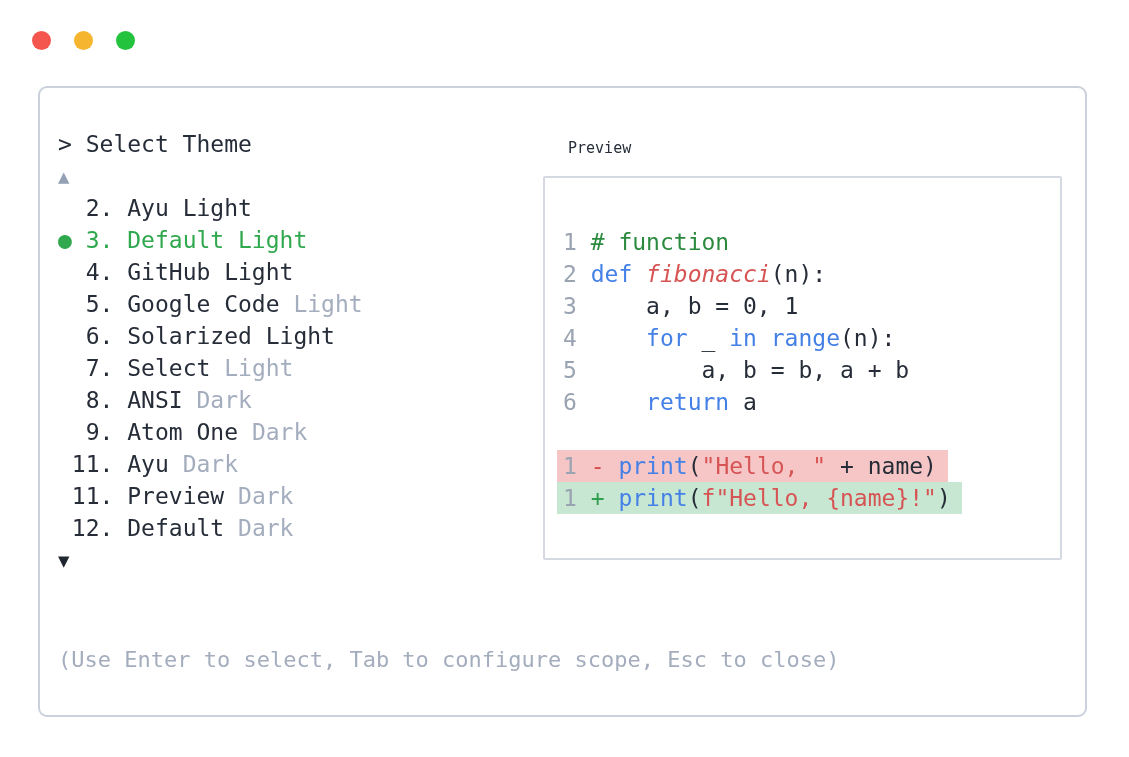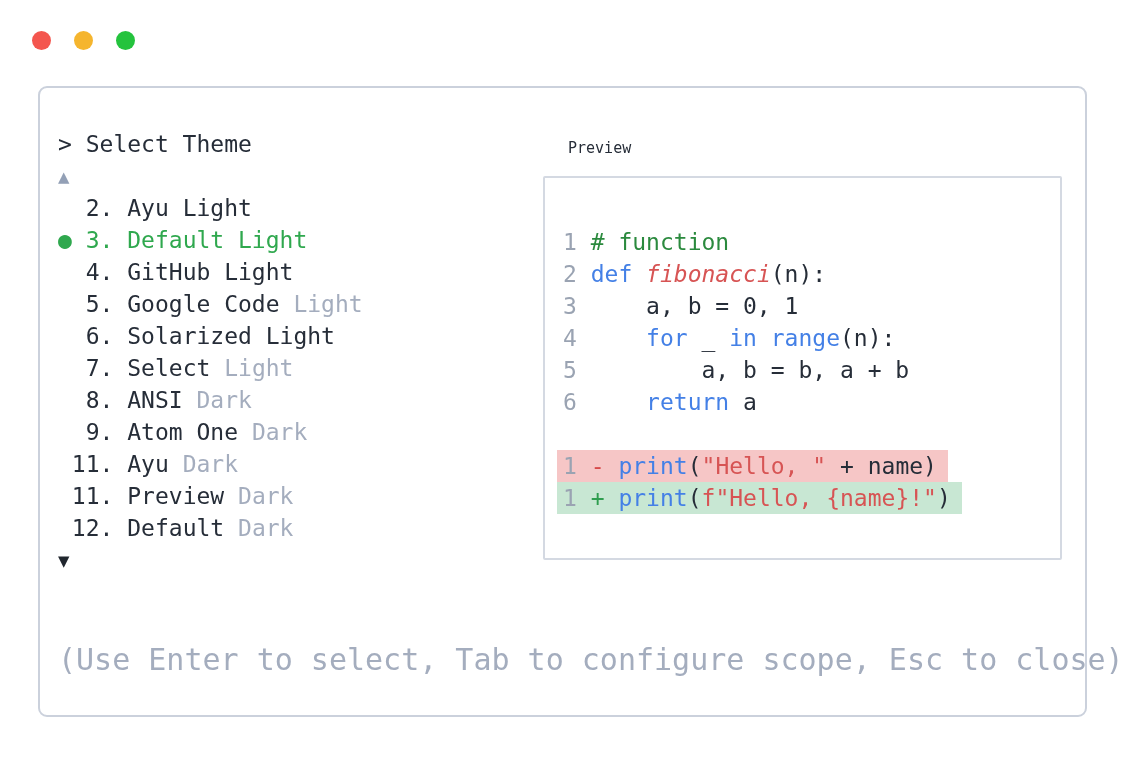--- a/index.html
+++ b/index.html
@@ -36,21 +36,21 @@
   .preview-box{position:absolute;left:503px;top:88px;width:519px;height:384px;box-sizing:border-box;
                border:2px solid var(--preview-border);border-radius:2px;background:#fff;
                padding:48px 16px 0 18px;overflow:hidden;}
   .diff-wrap{display:inline-block;padding:0 11px 0 6px;margin-left:-6px;}
   .diff-removed{background:var(--diff-removed-bg);}
   .diff-added{background:var(--diff-added-bg);}
   .sign-removed{color:var(--diff-minus);}
   .sign-added{color:var(--diff-plus);}
 
   .footer{position:absolute;left:18px;top:556px;height:32px;line-height:32px;
-          font-size:30px;white-space:pre;color:var(--text-muted);}
+          font-size:22px;white-space:pre;color:var(--text-muted);}
 </style>
 </head>
 <body>
 
 <div class="stage">
 
   <div class="traffic-lights">
     <span class="dot red"></span>
     <span class="dot yellow"></span>
     <span class="dot green"></span>

